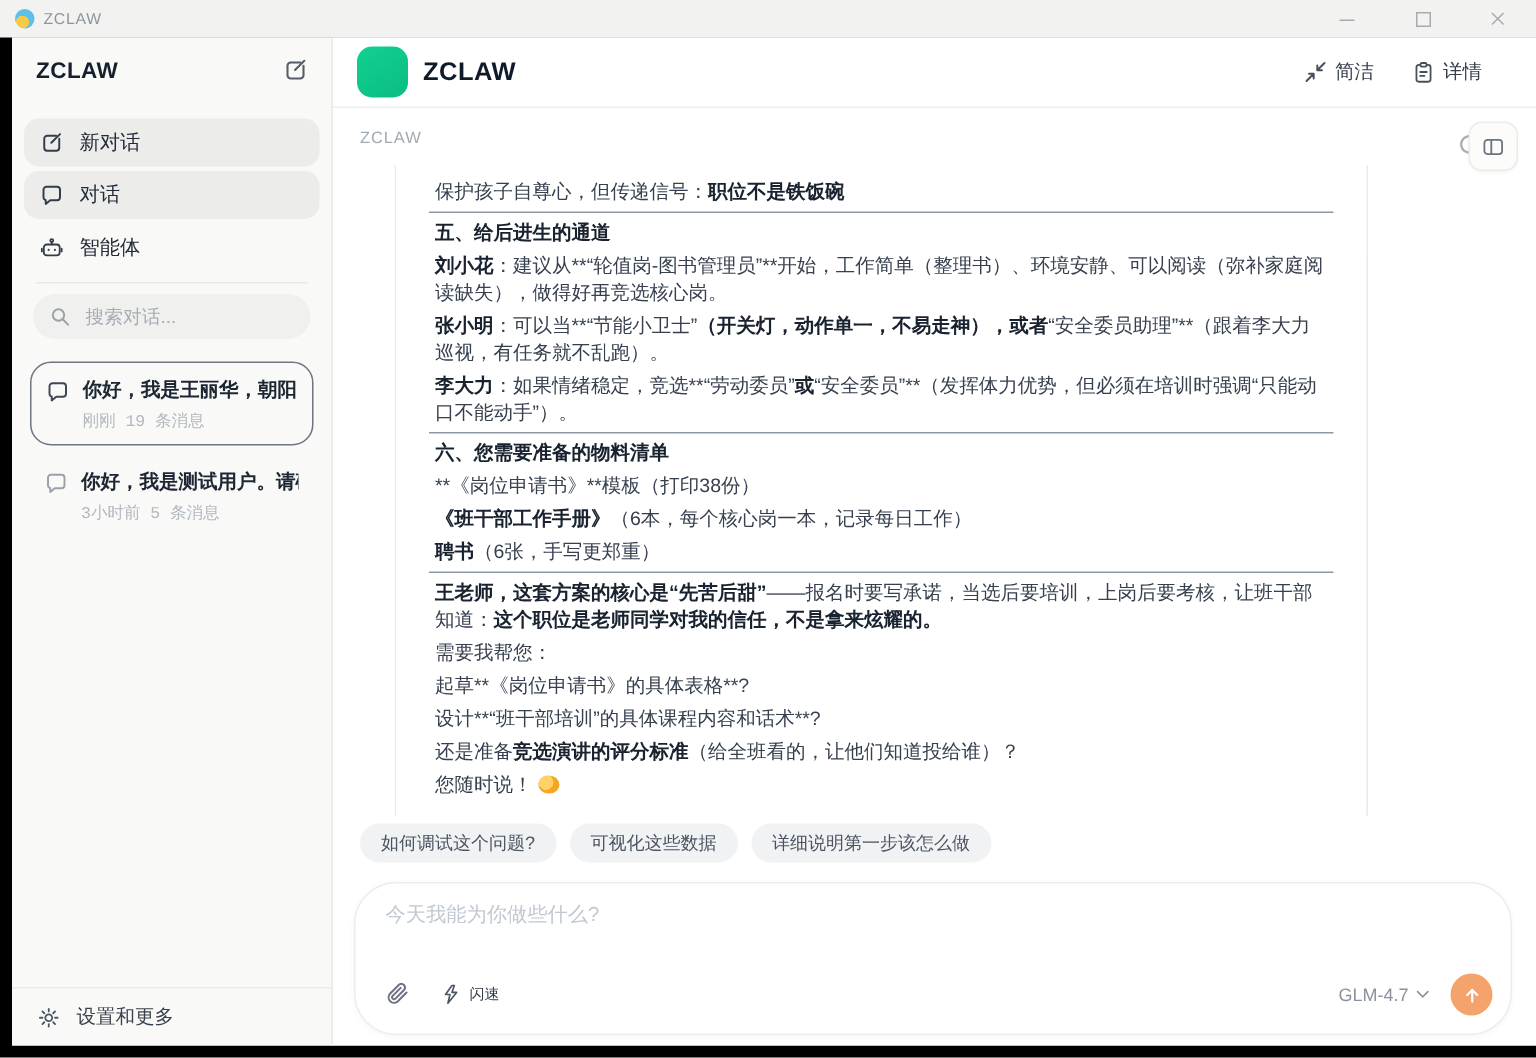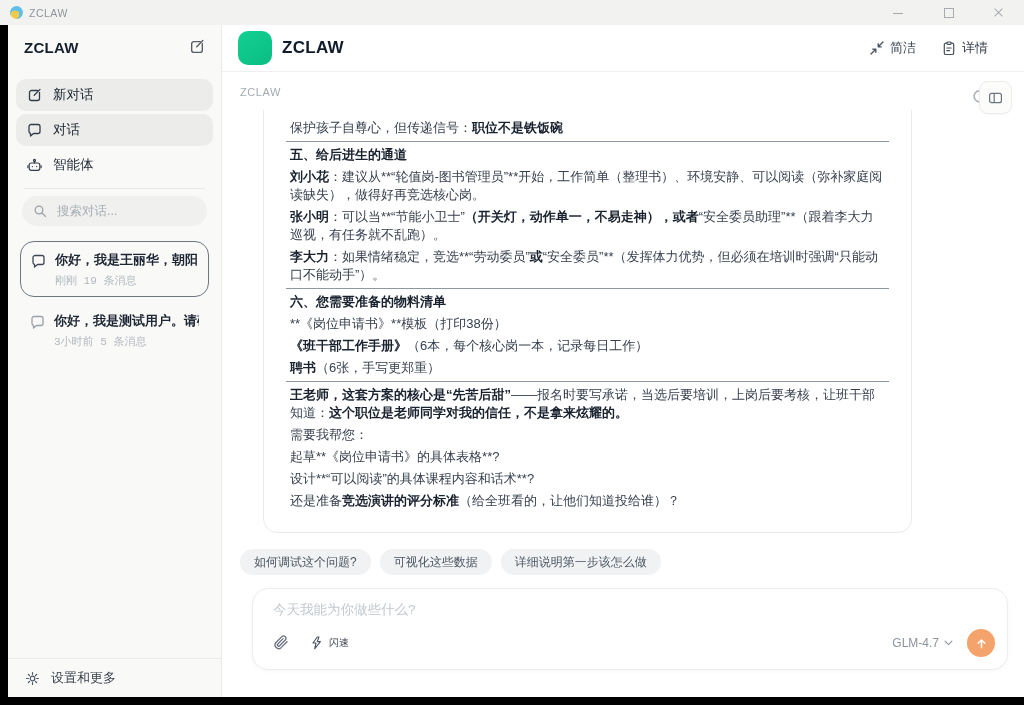--- a/index.html
+++ b/index.html
@@ -79,22 +79,22 @@
   .bubble hr{border:0;border-top:1px solid #8e98a4;margin:4px 0;}
   .muscle{display:inline-block;width:14px;height:12px;margin-left:4px;vertical-align:-2px;
           background:radial-gradient(circle at 36% 38%, #ffd166 0 42%, #f5a623 43%);
           border-radius:46% 54% 52% 48%;}
 
   .chips{position:absolute;top:477px;left:18px;display:flex;gap:9px;}
   .chip{height:26px;border-radius:999px;background:#f1f2f4;color:#4a5460;font-size:12px;
         display:flex;align-items:center;padding:0 14px;cursor:pointer;white-space:nowrap;}
 
   
-  .composer{position:absolute;top:516px;left:30px;right:16px;height:82px;border:1px solid #ecedef;
-            border-radius:16px;background:#fff;box-shadow:0 1px 4px rgba(0,0,0,.04);box-sizing:border-box;}
+  .composer{position:absolute;top:516px;left:14px;right:16px;height:102px;border:1px solid #ecedef;
+            border-radius:28px;background:#fff;box-shadow:0 1px 4px rgba(0,0,0,.04);box-sizing:border-box;}
   .composer textarea{position:absolute;top:12px;left:20px;right:20px;height:40px;border:0;outline:none;resize:none;
             font-size:13.5px;color:#333;background:transparent;padding:0;
             font-family:"Liberation Sans","DejaVu Sans",sans-serif;}
   .composer textarea::placeholder{color:#c2c8d0;}
   .composer-bar{position:absolute;left:20px;right:12px;bottom:12px;display:flex;align-items:center;}
   .clip{color:#6b7280;cursor:pointer;}
   .flash{display:flex;align-items:center;gap:6px;margin-left:20px;cursor:pointer;}
   .flash .fico{color:#4b5563;}
   .flash-label{font-size:10px;color:#333c49;}
   .model{margin-left:auto;display:flex;align-items:center;gap:5px;color:#8b929d;font-size:12px;cursor:pointer;}
@@ -262,22 +262,23 @@
             <p><span class="b">李大力</span><span>：如果情绪稳定，竞选**“劳动委员”</span><span class="b">或</span><span>“安全委员”**（发挥体力优势，但必须在培训时强调“只能动口不能动手”）。</span></p>
             <hr>
             <p><span class="b">六、您需要准备的物料清单</span></p>
             <p><span>**《岗位申请书》**模板（打印38份）</span></p>
             <p><span class="b">《班干部工作手册》</span><span>（6本，每个核心岗一本，记录每日工作）</span></p>
             <p><span class="b">聘书</span><span>（6张，手写更郑重）</span></p>
             <hr>
             <p><span class="b">王老师，这套方案的核心是“先苦后甜”</span><span>——报名时要写承诺，当选后要培训，上岗后要考核，让班干部知道：</span><span class="b">这个职位是老师同学对我的信任，不是拿来炫耀的。</span></p>
             <p><span>需要我帮您：</span></p>
             <p><span>起草**《岗位申请书》的具体表格**?</span></p>
-            <p><span>设计**“可以阅读”的具体课程内容和话术**?</span></p>
+            <p><span>设计**“班干部培训”的具体课程内容和话术**?</span></p>
             <p><span>还是准备</span><span class="b">竞选演讲的评分标准</span><span>（给全班看的，让他们知道投给谁）？</span></p>
+            <p><span>您随时说！</span><span class="muscle"></span></p>
           </div>
       </div>
 
       <div class="chips">
         <span class="chip">如何调试这个问题?</span>
         <span class="chip">可视化这些数据</span>
         <span class="chip">详细说明第一步该怎么做</span>
       </div>
 
       <div class="composer">

